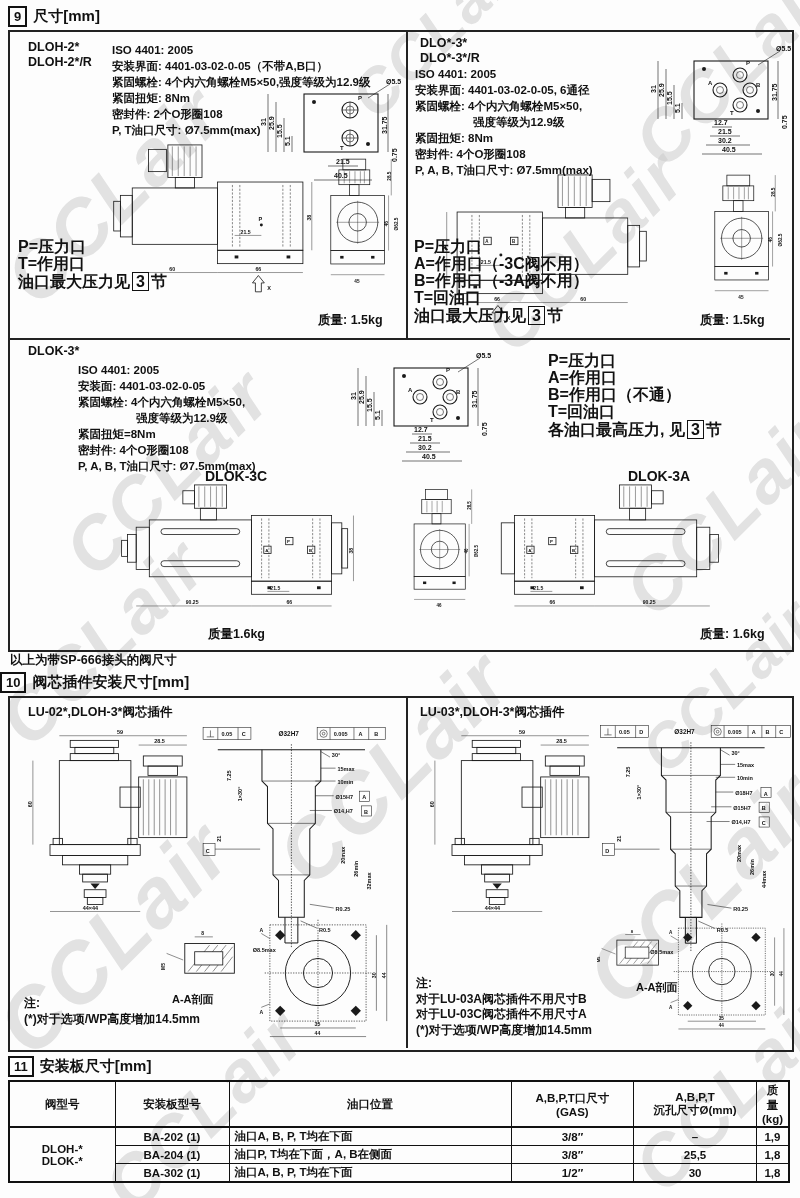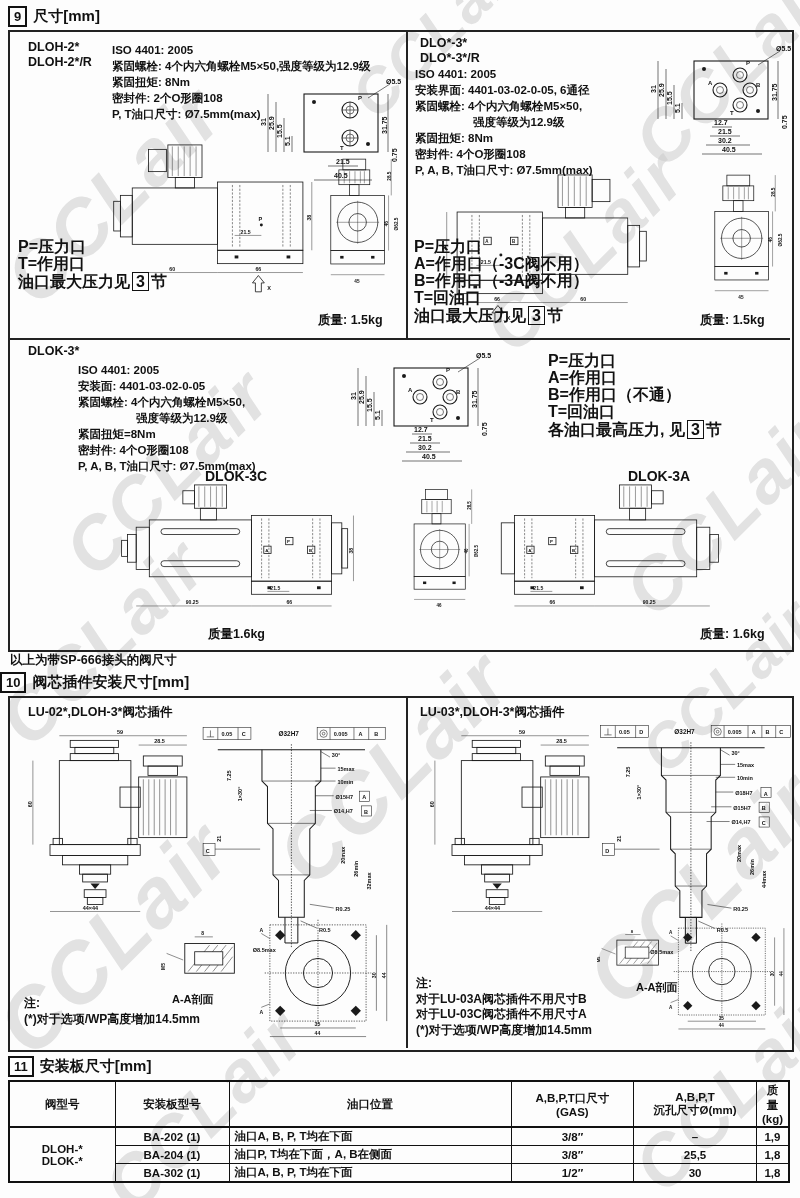--- a/index.html
+++ b/index.html
@@ -74,20 +74,21 @@
     <div class="bigbox" style="left:8px;top:30px;width:782px;height:618px;"></div>
     <div class="vline" style="left:406px;top:30px;height:310px;"></div>
     <div class="hline" style="left:8px;top:338px;width:782px;"></div>
 
     <div class="t models" style="left:28px;top:40px;">
       <div>DLOH-2*</div>
       <div>DLOH-2*/R</div>
     </div>
     <div class="t specs" style="left:112px;top:42px;">
       <div>ISO 4401: 2005</div>
+      <div>安装界面: 4401-03-02-0-05（不带A,B口）</div>
       <div>紧固螺栓: 4个内六角螺栓M5×50,强度等级为12.9级</div>
       <div>紧固扭矩: 8Nm</div>
       <div>密封件: 2个O形圈108</div>
       <div>P, T油口尺寸: Ø7.5mm(max)</div>
     </div>
 
     <svg style="left:262px;top:78px;" width="142" height="118" viewBox="0 0 142 118">
       <rect class="s" x="42" y="16" width="74" height="58"></rect>
       <circle class="s" cx="88" cy="32" r="8"></circle>
         <circle class="thin" cx="88" cy="32" r="4"></circle>

